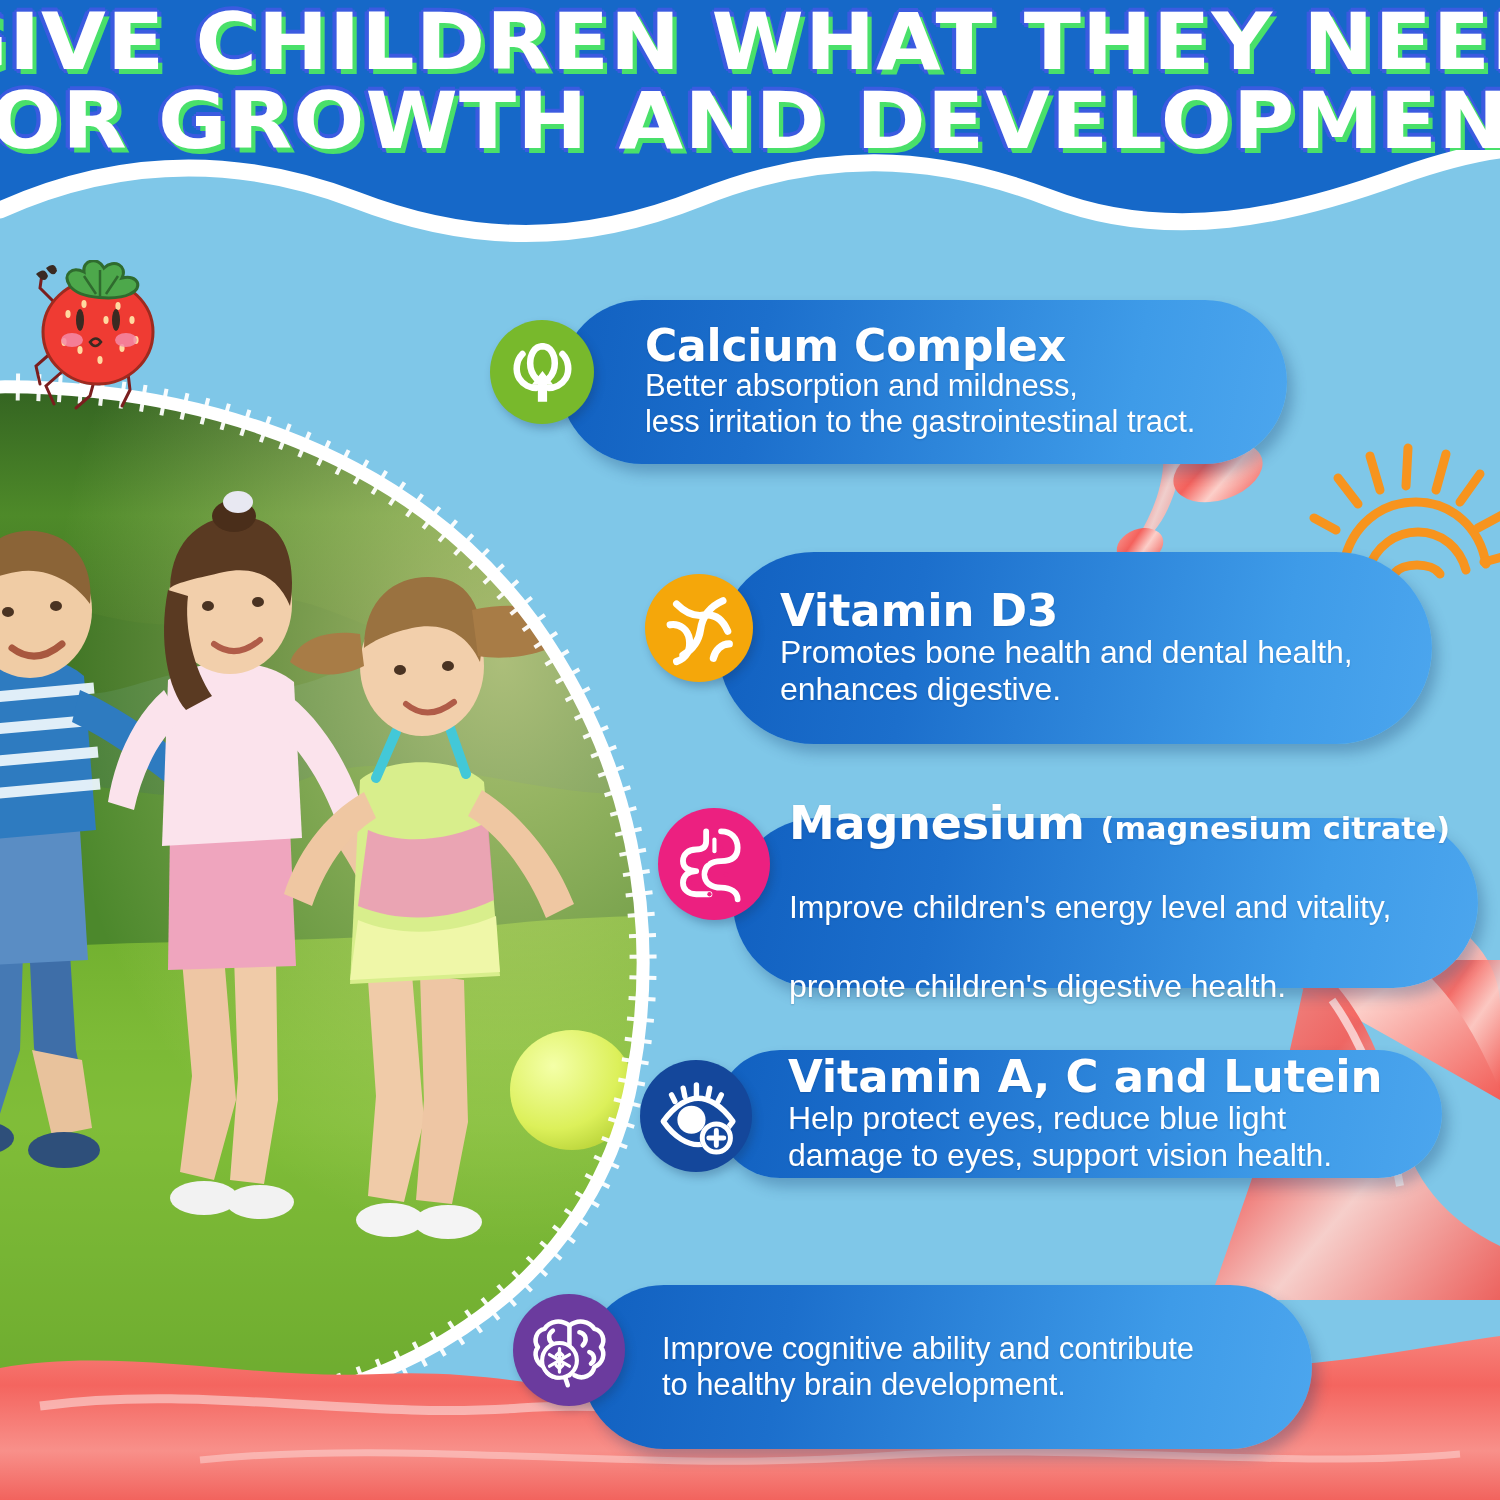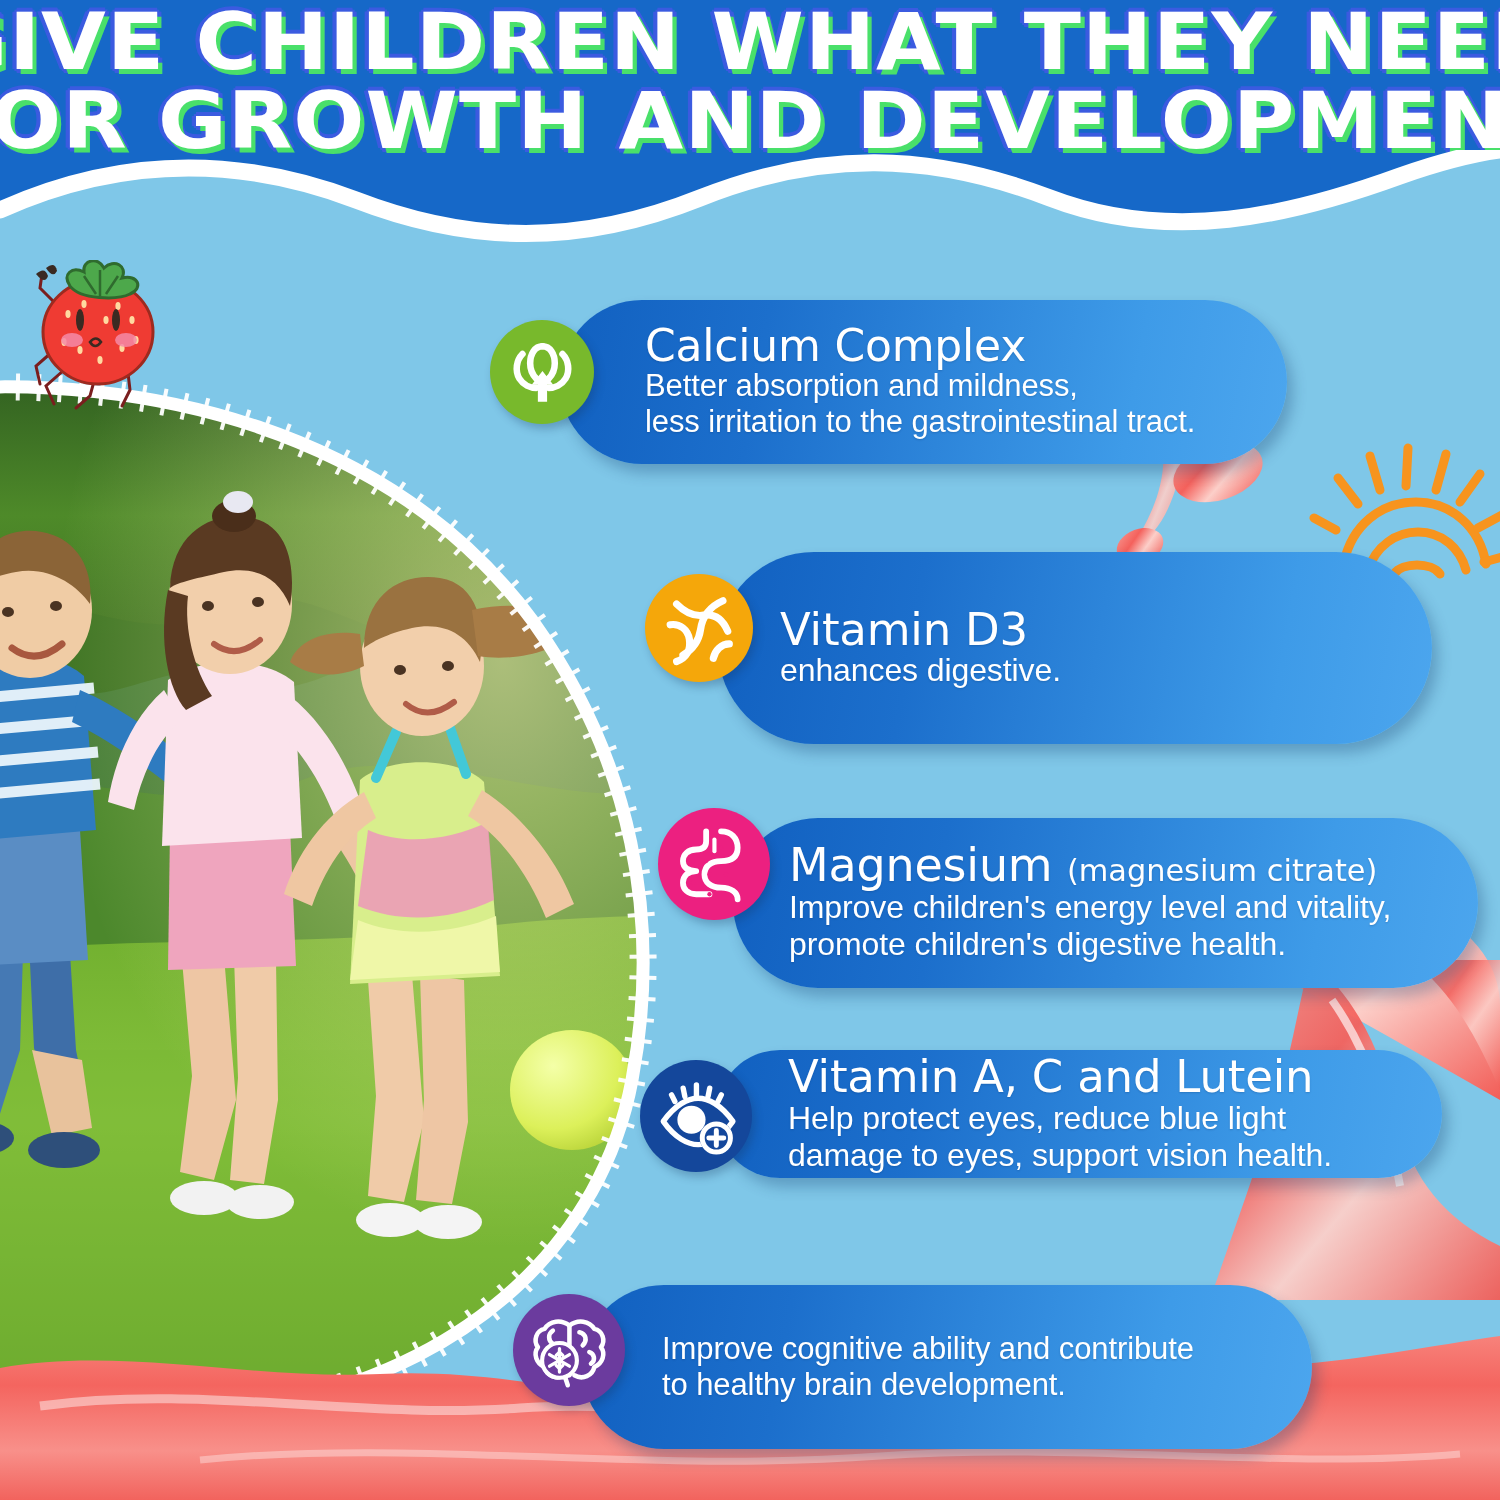--- a/index.html
+++ b/index.html
@@ -58,21 +58,21 @@
     position:absolute;display:flex;align-items:center;
     border-radius:999px;
     background:linear-gradient(100deg,#1160C0 0%,#1C6FCC 28%,#3E9BE8 78%,#4CA6EE 100%);
     box-shadow:6px 9px 14px rgba(20,60,110,0.30);
     color:#ffffff;
     box-sizing:border-box;
   }
   .card .txt{position:relative;z-index:3;}
   .card .ttl{
     font-family:"DejaVu Sans", sans-serif;
-    font-weight:normal;
+    font-weight:bold;
     line-height:1.02;
     letter-spacing:-0.2px;
     white-space:nowrap;
     text-shadow:0 1px 2px rgba(0,40,90,.22);
   }
   .card .ttl .sub{font-size:0.66em;letter-spacing:0px;}
   .card .desc{
     font-size:31px;line-height:1.16;font-weight:400;
     letter-spacing:-0.1px;white-space:nowrap;
     text-shadow:0 1px 2px rgba(0,40,90,.22);
@@ -101,21 +101,21 @@
   #ic-phos       {left:513px; top:1294px; width:112px;height:112px; background:#6B3B9E;}
 
   #card-calcium .ttl{font-size:44px;}
   #card-d3 .ttl{font-size:45px;}
   #card-mg .ttl{font-size:46px;}
   #card-eyes .ttl{font-size:45px;}
   #card-phos .ttl{font-size:45px;}
 
   #card-calcium .desc,#card-phos .desc{font-size:31px;}
   #card-d3 .desc{font-size:32px;}
-  #card-mg .desc{font-size:32px;}
+  #card-mg .desc{font-size:32px;margin-top:42px;}
   #card-eyes .desc{font-size:32px;}
 
   .ic svg{width:74%;height:74%;display:block;}
 </style>
 </head>
 <body>
 
 <div id="poster">
 
   <div class="photo-wrap">
@@ -364,20 +364,21 @@
         <path d="M 24 26 C 16 34, 14 48, 20 58 C 25 66, 34 70, 42 70"></path>
         <path d="M 76 26 C 84 34, 86 48, 80 58 C 75 66, 66 70, 58 70"></path>
       </g>
       <path d="M 50 48 L 64 66 L 56 66 L 56 88 L 44 88 L 44 66 L 36 66 Z" fill="#FFFFFF"></path>
     </svg>
   </div>
 
   <div class="card" id="card-d3">
     <div class="txt">
       <div class="ttl">Vitamin D3</div>
+      <div class="desc">Promotes bone health and dental health,</div>
       <div class="desc">enhances digestive.</div>
     </div>
   </div>
   <div class="ic" id="ic-d3">
     <svg viewBox="0 0 100 100">
       <g fill="none" stroke="#FFFFFF" stroke-width="9" stroke-linecap="round" stroke-linejoin="round">
         <path d="M 80 16 C 62 24, 54 38, 52 52 C 50 66, 44 76, 30 84"></path>
         <path d="M 22 20 C 34 32, 44 36, 56 34 C 70 32, 80 40, 86 54"></path>
         <path d="M 14 46 C 26 44, 36 52, 38 64 C 40 78, 34 88, 22 92"></path>
         <path d="M 88 70 C 78 70, 70 78, 68 88"></path>

